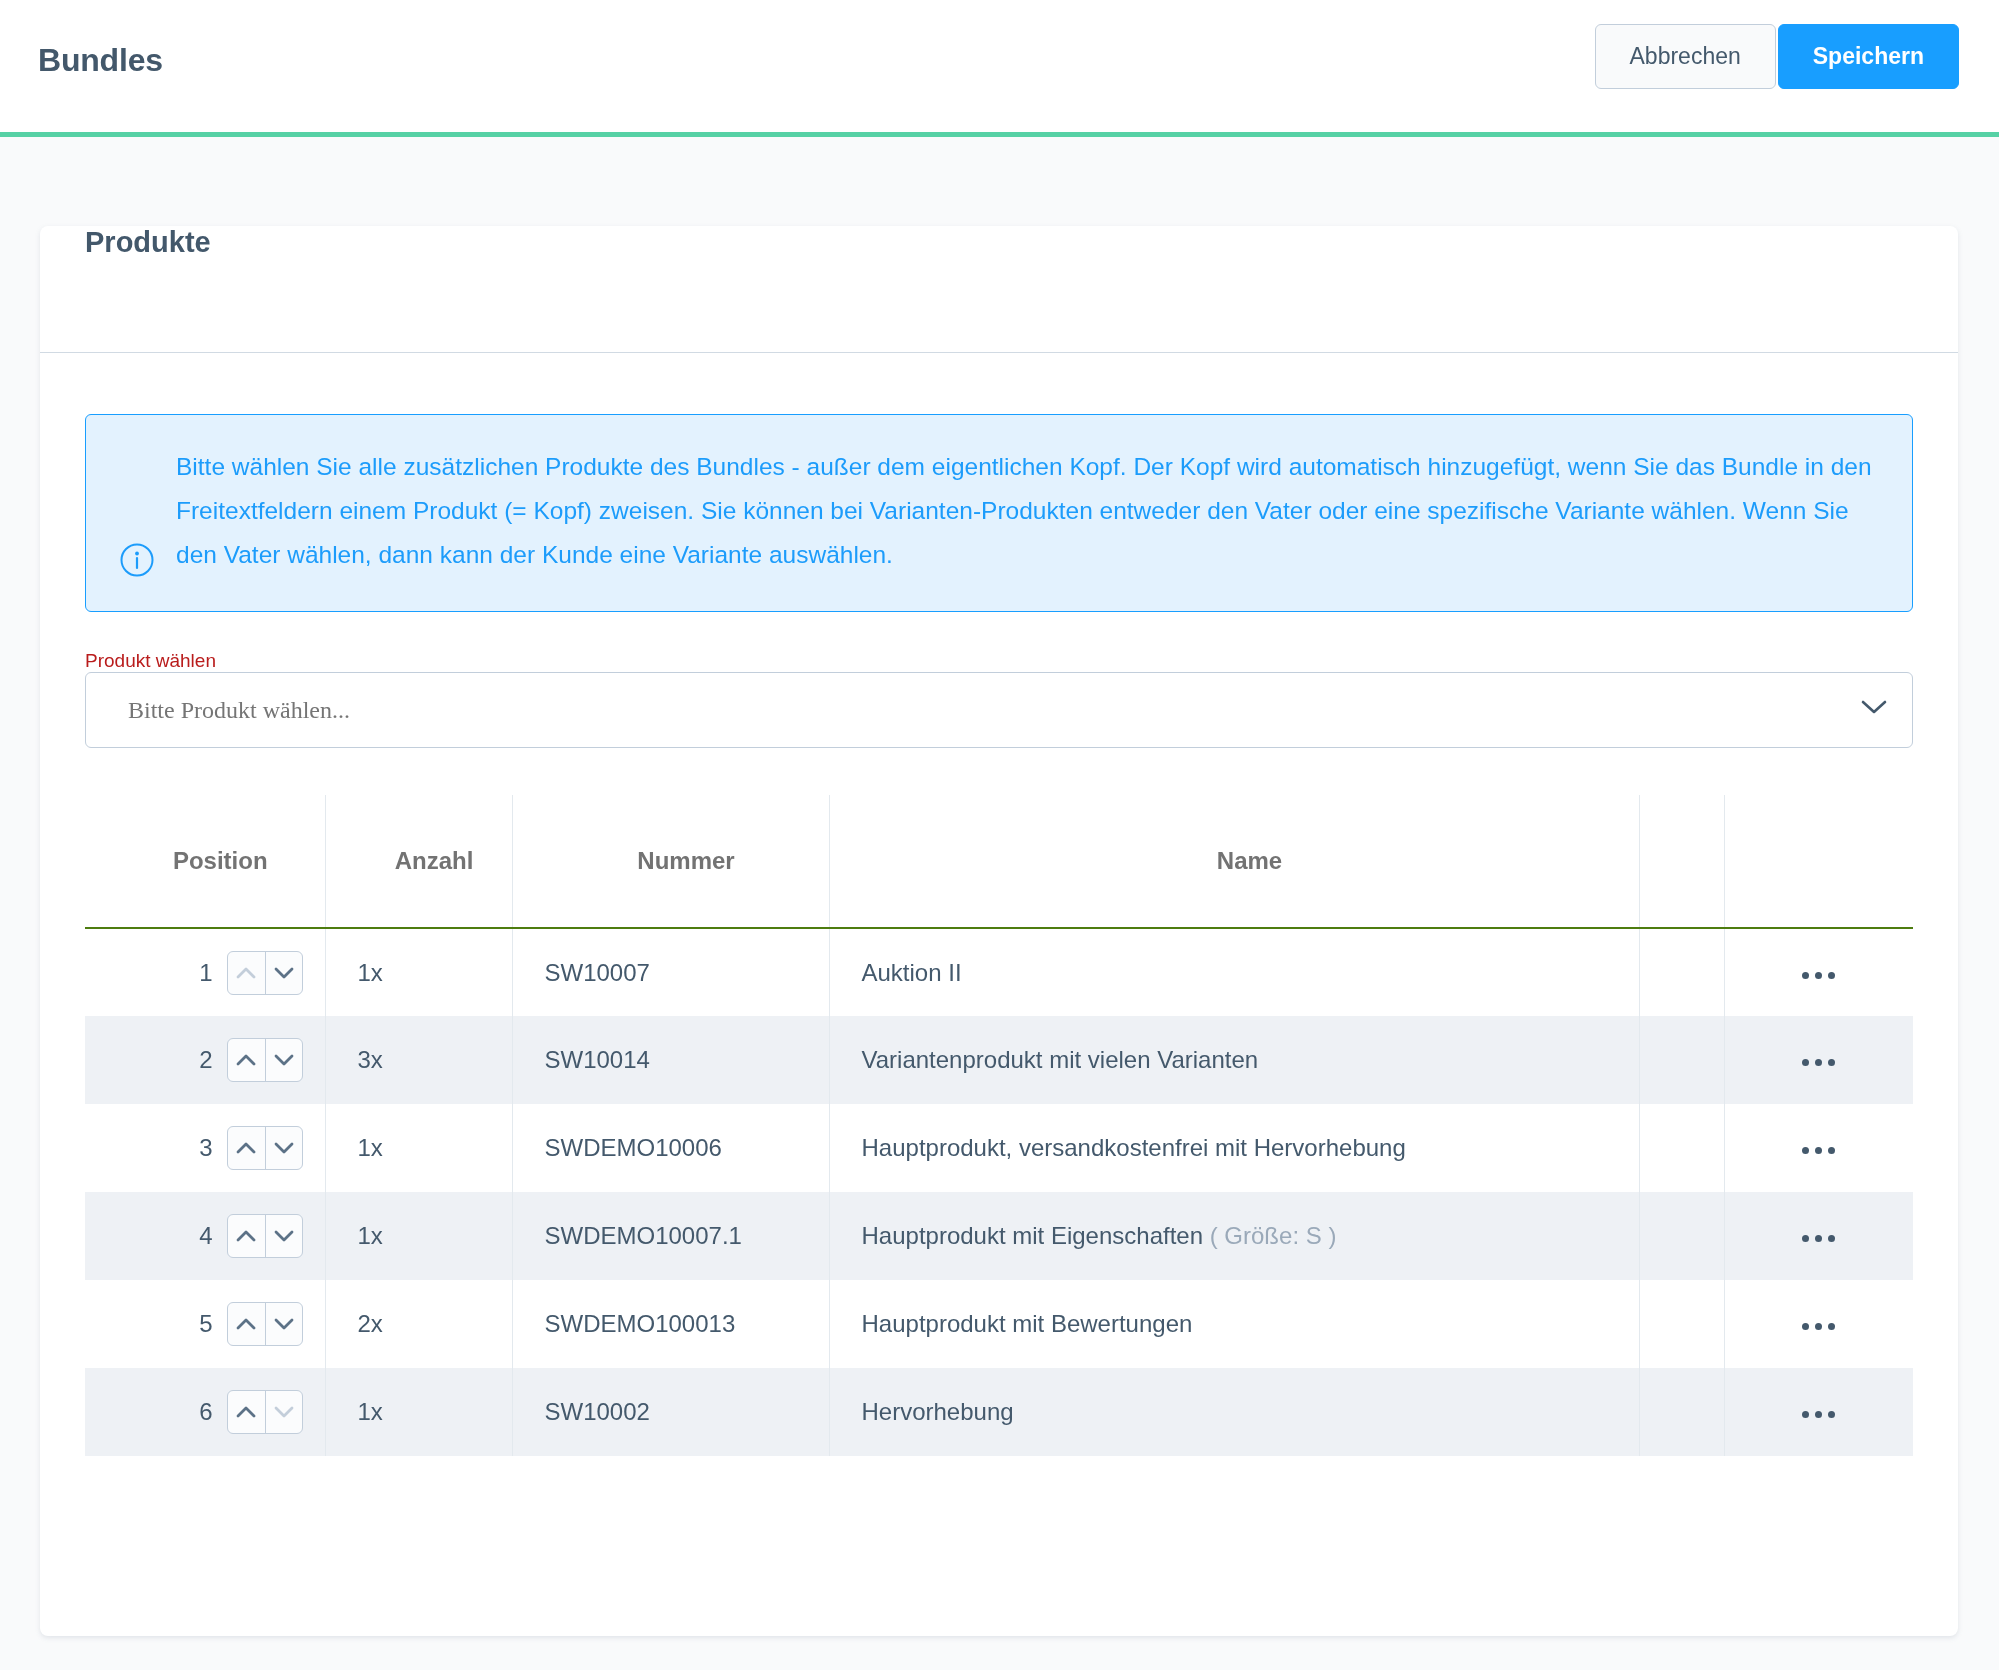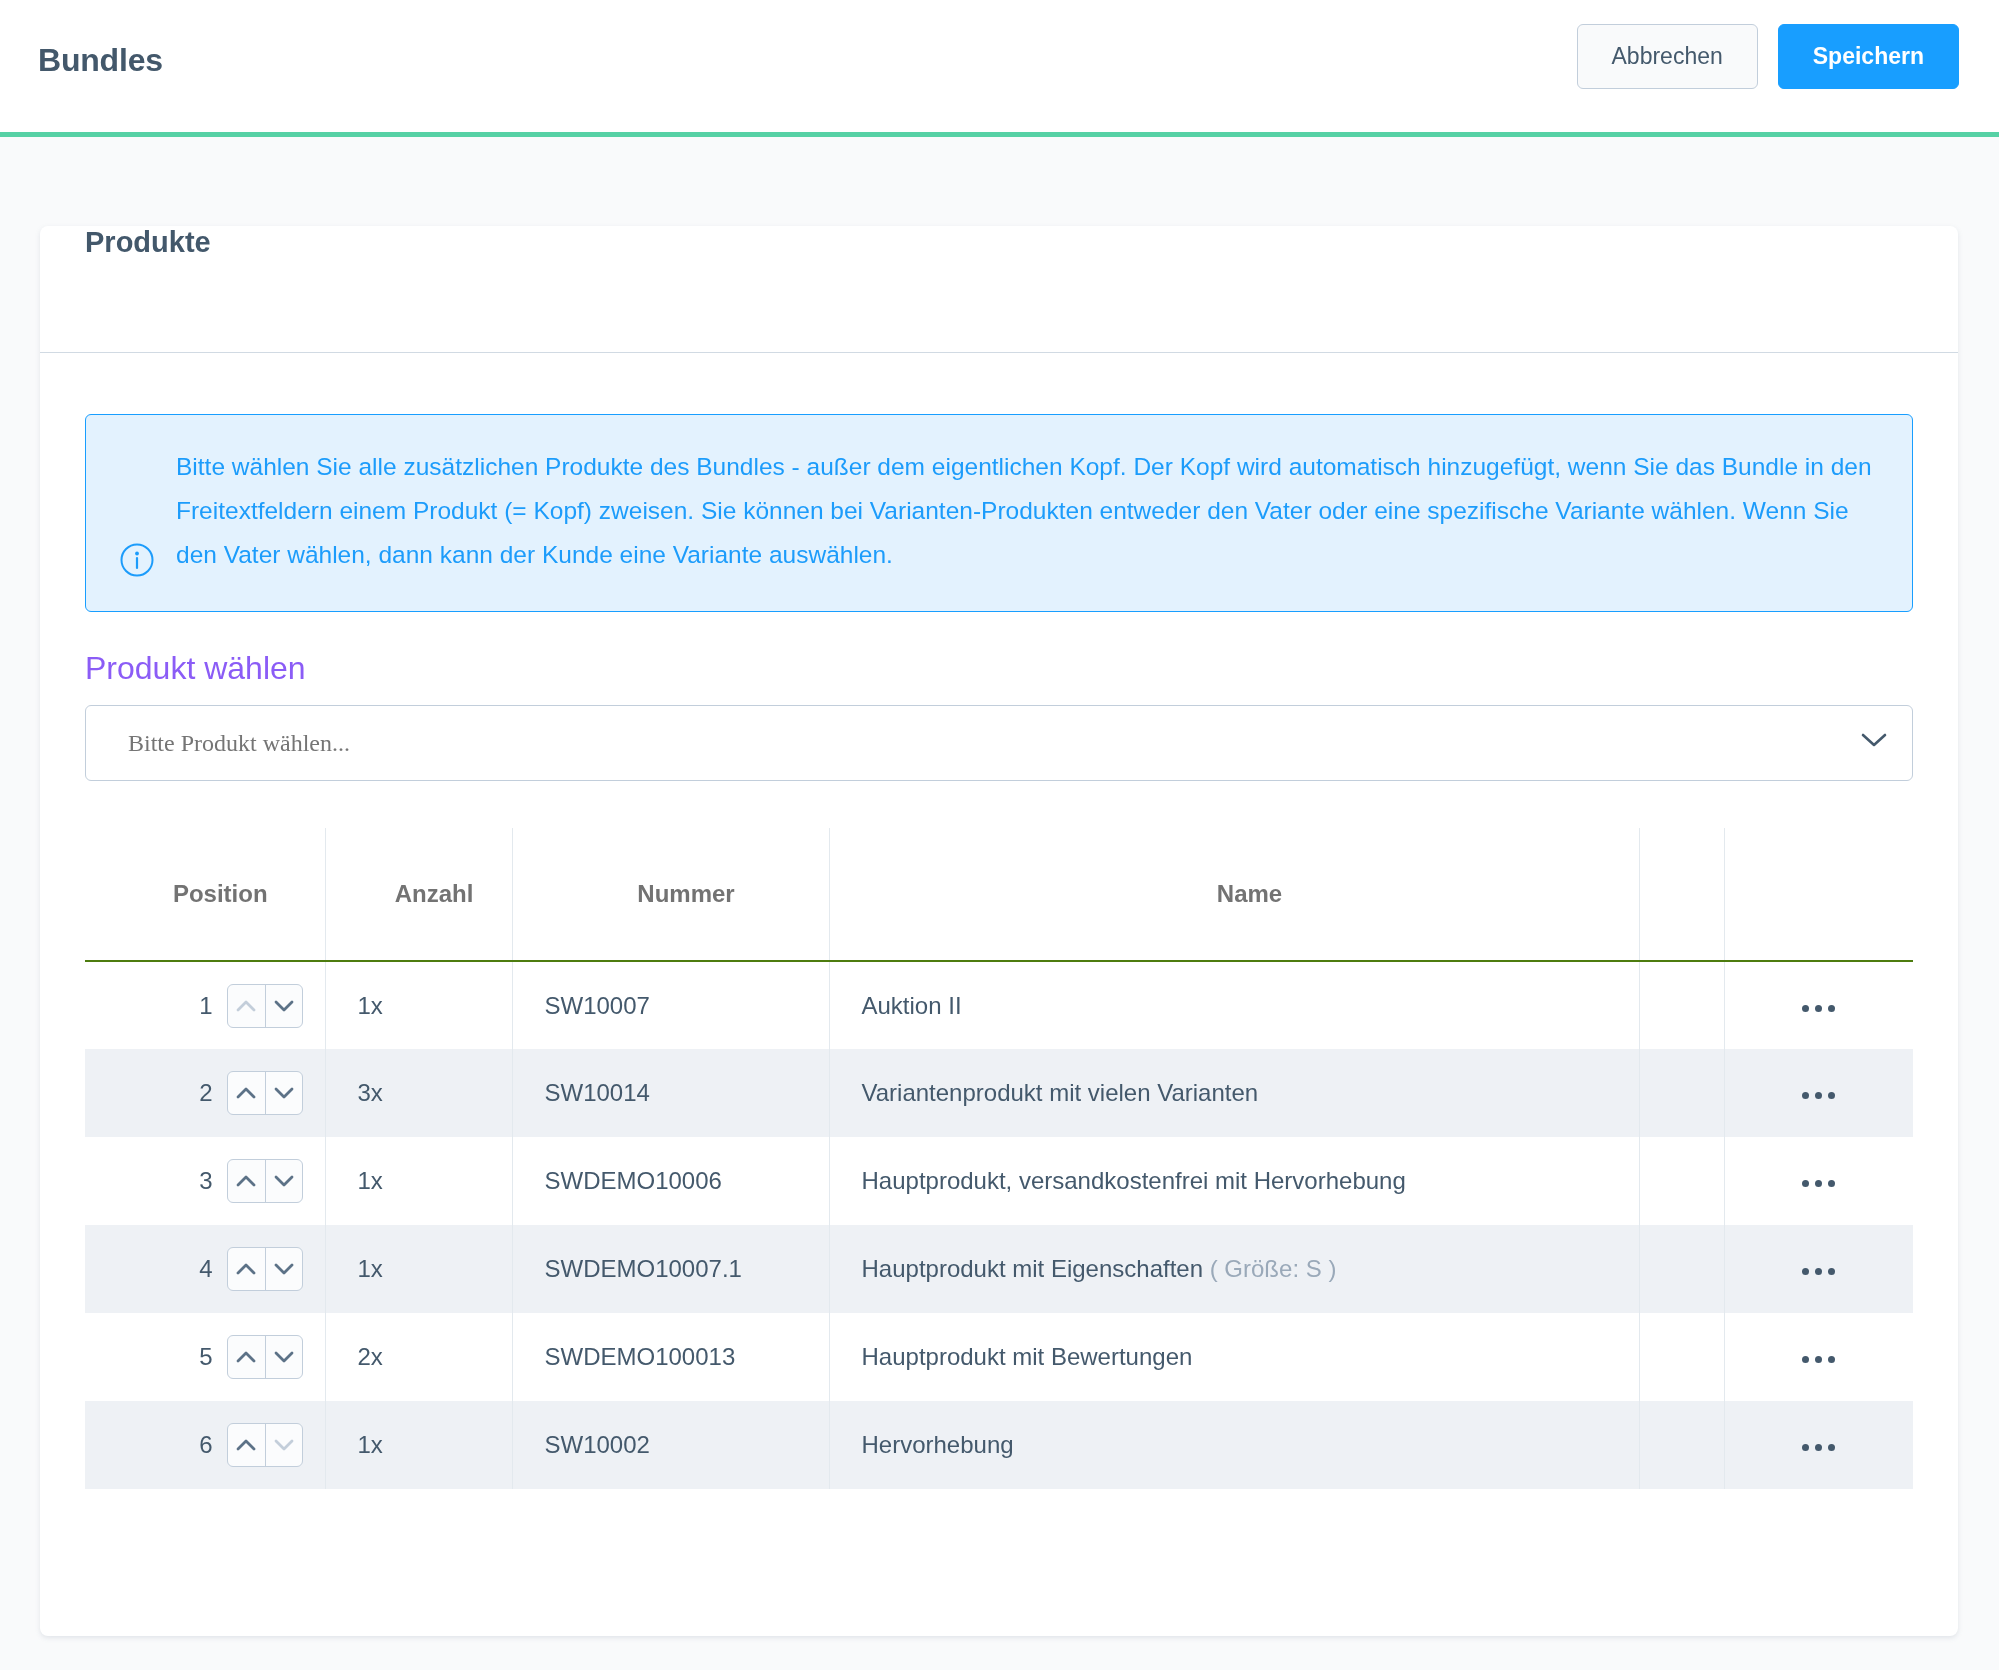--- a/index.html
+++ b/index.html
@@ -27,21 +27,21 @@
     left: 38px; top: 42px;
     font-size: 32px;
     font-weight: bold;
     color: #43586b;
     letter-spacing: -0.2px;
   }
   .header-actions {
     position: absolute;
     right: 40px; top: 24px;
     display: flex;
-    gap: 20px;
+    gap: 2px;
     align-items: flex-start;
   }
   .btn {
     font-family: "Liberation Sans", sans-serif;
     font-size: 23px;
     border-radius: 6px;
     padding: 0 34px;
     height: 65px;
     line-height: 63px;
     cursor: pointer;
@@ -106,23 +106,22 @@
   .alert-text {
     font-size: 24.5px;
     line-height: 44px;
     color: #1c9cfb;
     max-width: 1715px;
   }
 
   
   .field-group { margin-top: 38px; }
   .field-label {
-    font-size: 32px;
-    color: #8b5cf6;
-    margin-bottom: 18px;
+    font-size: 19px;
+    color: #b91c1c;
   }
   .select-wrap {
     position: relative;
     width: 1828px;
     height: 70px;
   }
   .select-box {
     width: 100%;
     height: 76px;
     background: #ffffff;

